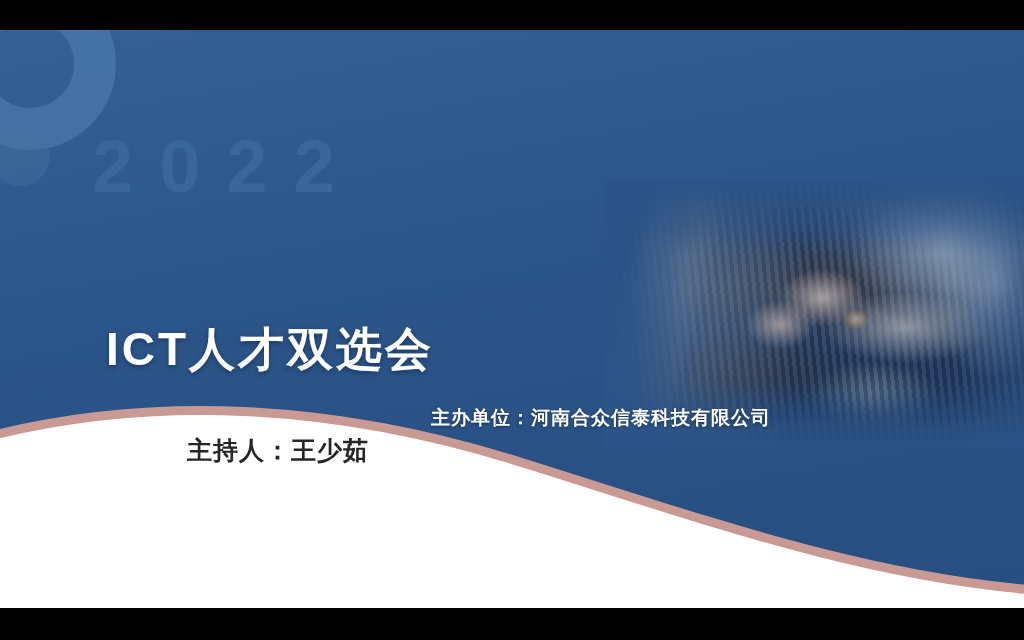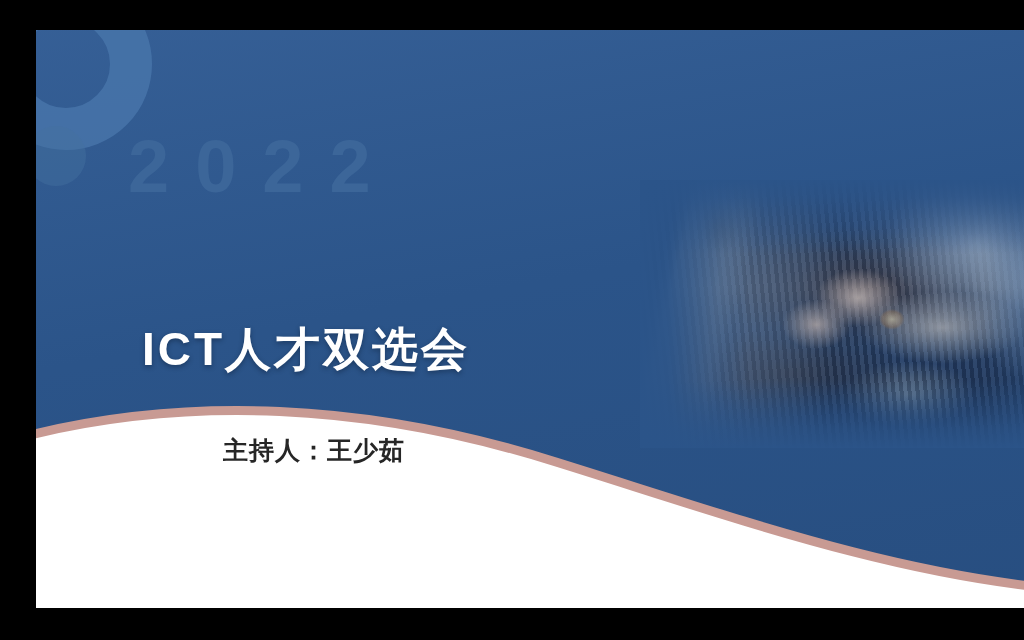--- a/index.html
+++ b/index.html
@@ -13,21 +13,20 @@
   }
 
   * { box-sizing: border-box; }
 
   #slide-viewport {
     position: relative;
     width: 812px;
     height: 640px;
     background: #eab308;
     font-family: "Liberation Sans", "DejaVu Sans", sans-serif;
-    margin-left: 36px;
   }
 
   
   .letterbox {
     position: absolute;
     left: 0;
     width: 1024px;
     background: #000000;
     z-index: 90;
   }
@@ -230,20 +229,21 @@
     <div class="wave-layer">
       <svg viewBox="0 0 1024 250" preserveAspectRatio="none">
         <path d="M0,250 L0,378 Z" fill="none"></path>
 
         <path d="M -10,78 C 150,38 330,44 520,104 C 700,160 860,218 1034,232 L 1034,258 L -10,258 Z" fill="#ffffff"></path>
 
         <path d="M -10,78 C 150,38 330,44 520,104 C 700,160 860,218 1034,232" fill="none" stroke="#c89a93" stroke-width="9" stroke-linecap="round"></path>
       </svg>
     </div>
 
+    <div class="organizer-line">主办单位：河南合众信泰科技有限公司</div>
 
     <div class="host-line">主持人：王少茹</div>
 
   </div>
 
   <div class="letterbox bottom"></div>
 
 </div>
 
 </body></html>

